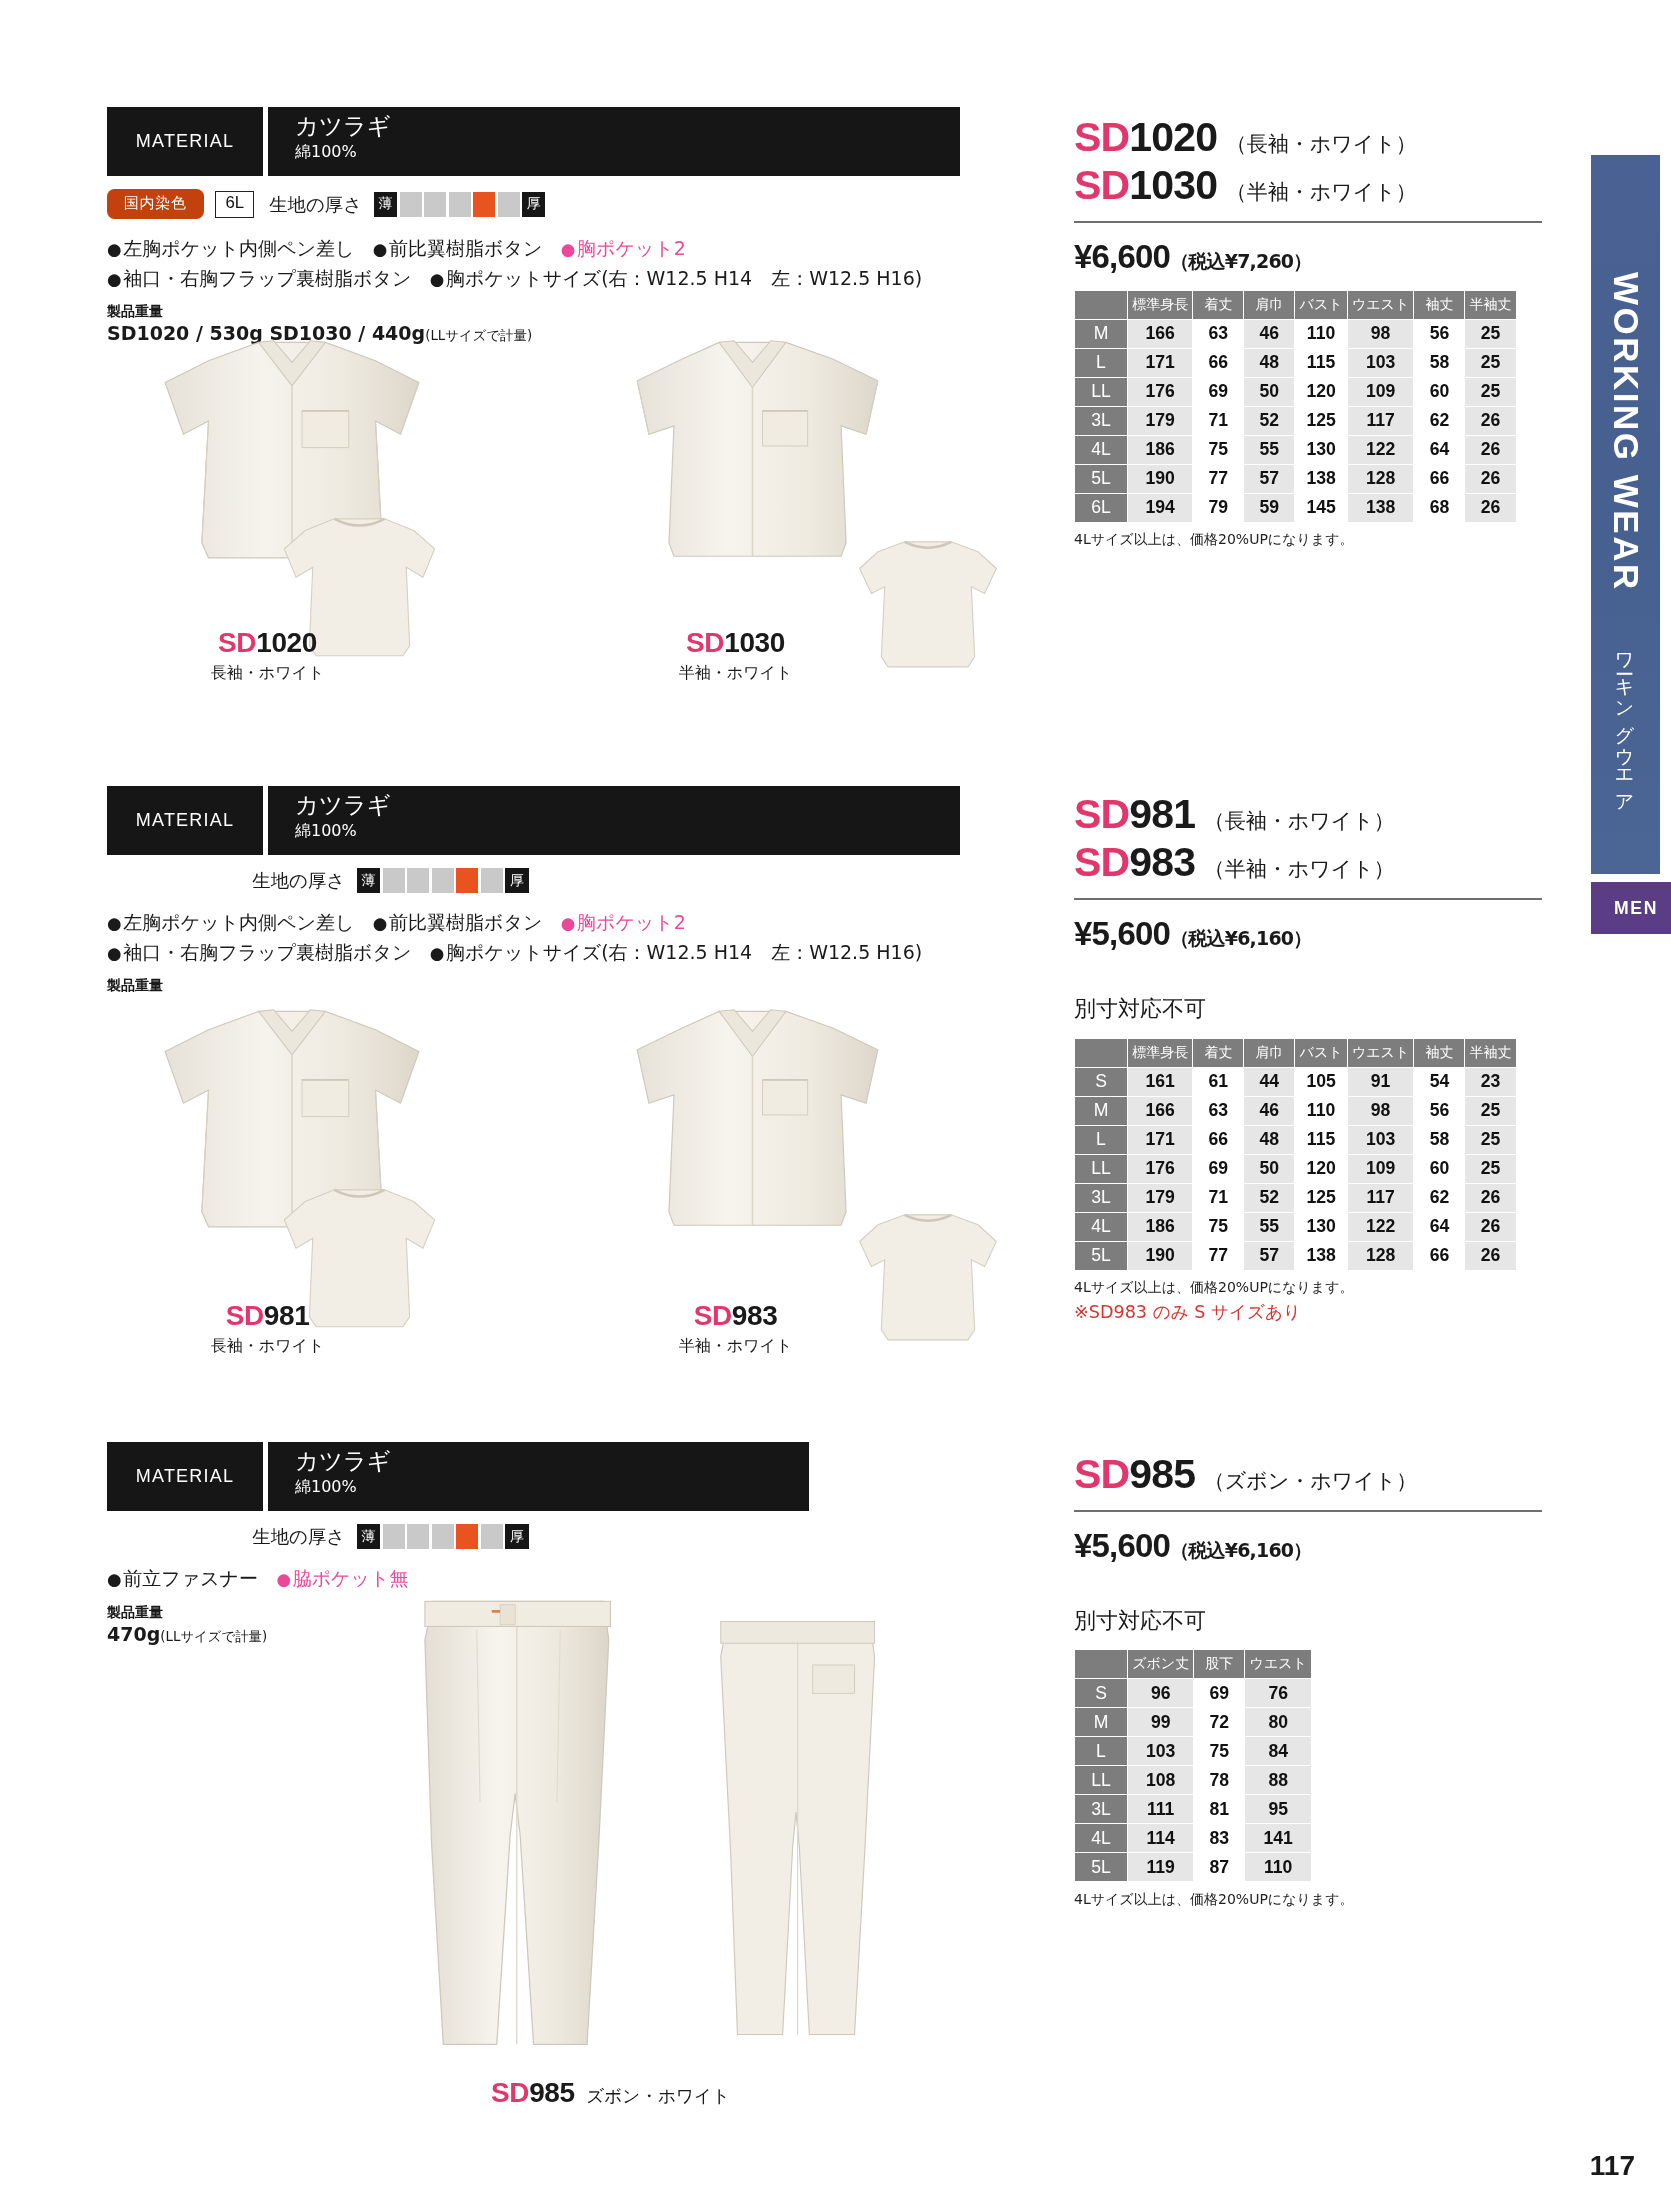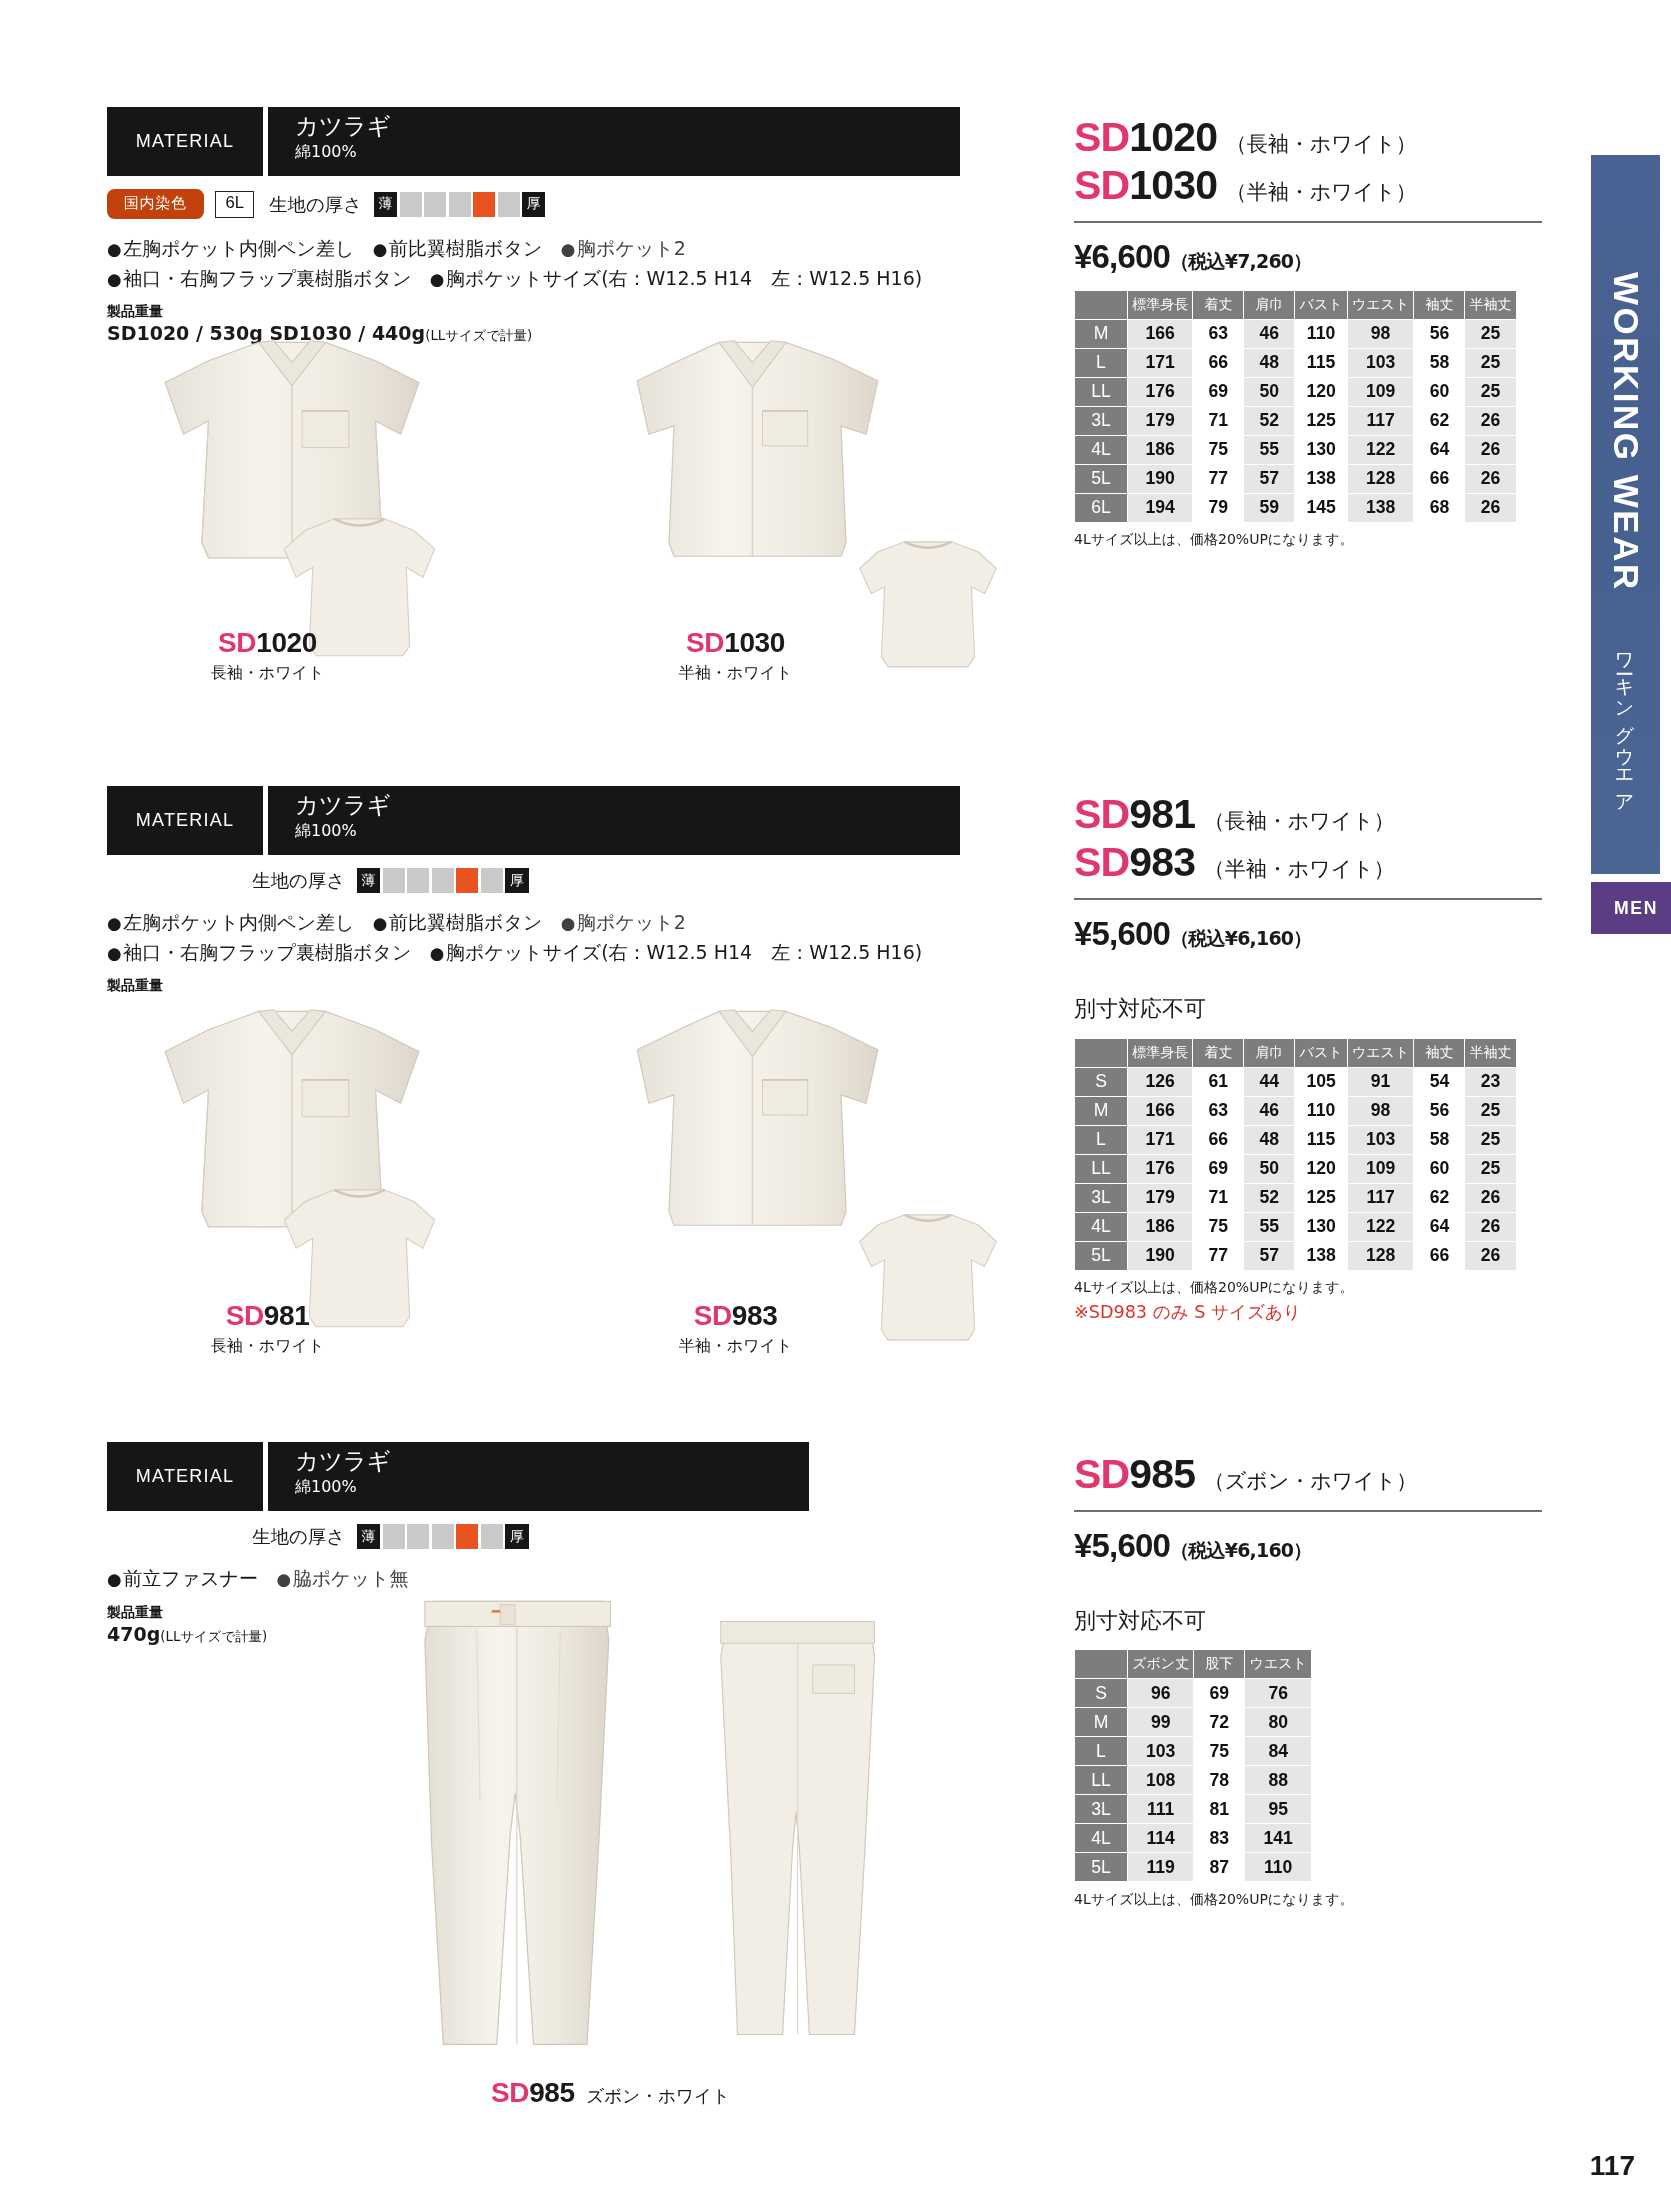--- a/index.html
+++ b/index.html
@@ -76,21 +76,21 @@
     font-family: "DejaVu Sans", sans-serif;
   }
   .thick-cell { width: 22px; height: 25px; background: #c9c9c9; }
   .thick-cell.on { background: #e8531f; }
 
   
   .features { margin-top: 15px; }
   .feat-line { font-size: 19px; font-family: "DejaVu Sans", sans-serif; line-height: 1.55; }
   .feat { white-space: nowrap; }
   .feat::before { content: "●"; font-size: 16.7px; margin-right: 1.7px; }
-  .feat.red { color: #404040; }
+  .feat.red { color: #ec4899; }
   .feat-gap { display: inline-block; width: 18.4px; }
 
   
   .weight-cap { font-size: 14px; font-weight: bold; font-family: "DejaVu Sans", sans-serif; margin-top: 10px; }
   .weight-val { font-size: 19px; font-weight: bold; font-family: "DejaVu Sans", sans-serif; margin-top: 0.8px; }
   .weight-val .small { font-size: 13.4px; font-weight: normal; }
 
   
   .cap { position: absolute; text-align: center; }
   .cap-code { font-size: 28px; font-weight: bold; letter-spacing: -0.4px; white-space: nowrap; }
@@ -442,21 +442,21 @@
         <th class="hdr">肩巾</th>
         <th class="hdr">バスト</th>
         <th class="hdr">ウエスト</th>
         <th class="hdr">袖丈</th>
         <th class="hdr">半袖丈</th>
       </tr>
         </thead>
       <tbody>
         <tr>
             <th class="rowh">S</th>
-            <td>126</td>
+            <td>161</td>
             <td class="alt">61</td>
             <td>44</td>
             <td class="alt">105</td>
             <td>91</td>
             <td class="alt">54</td>
             <td>23</td>
           </tr>
         <tr>
             <th class="rowh">M</th>
             <td>166</td>

